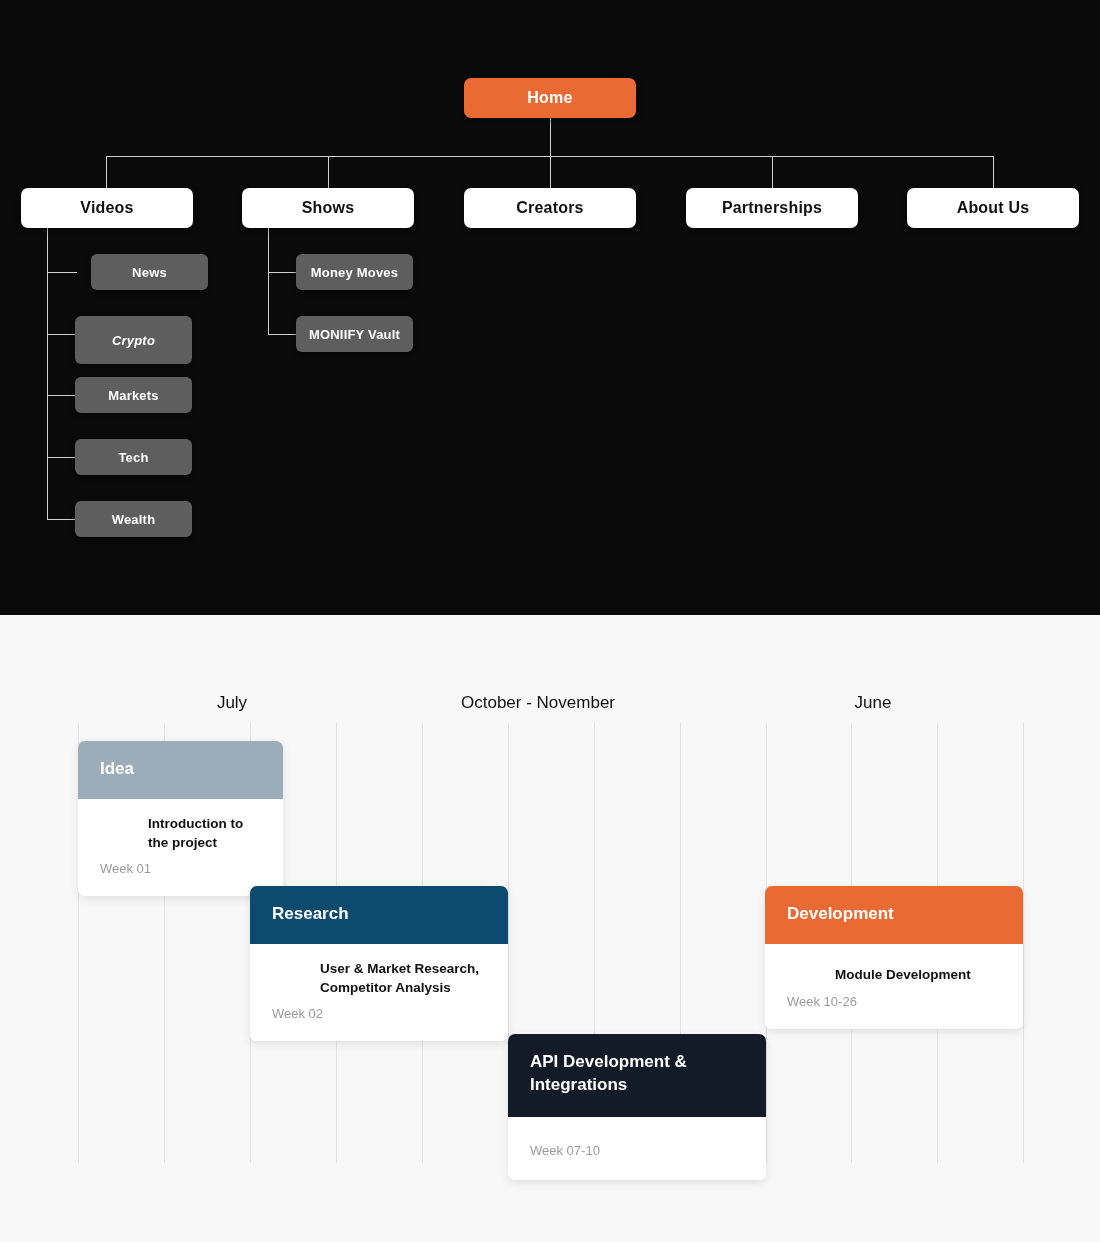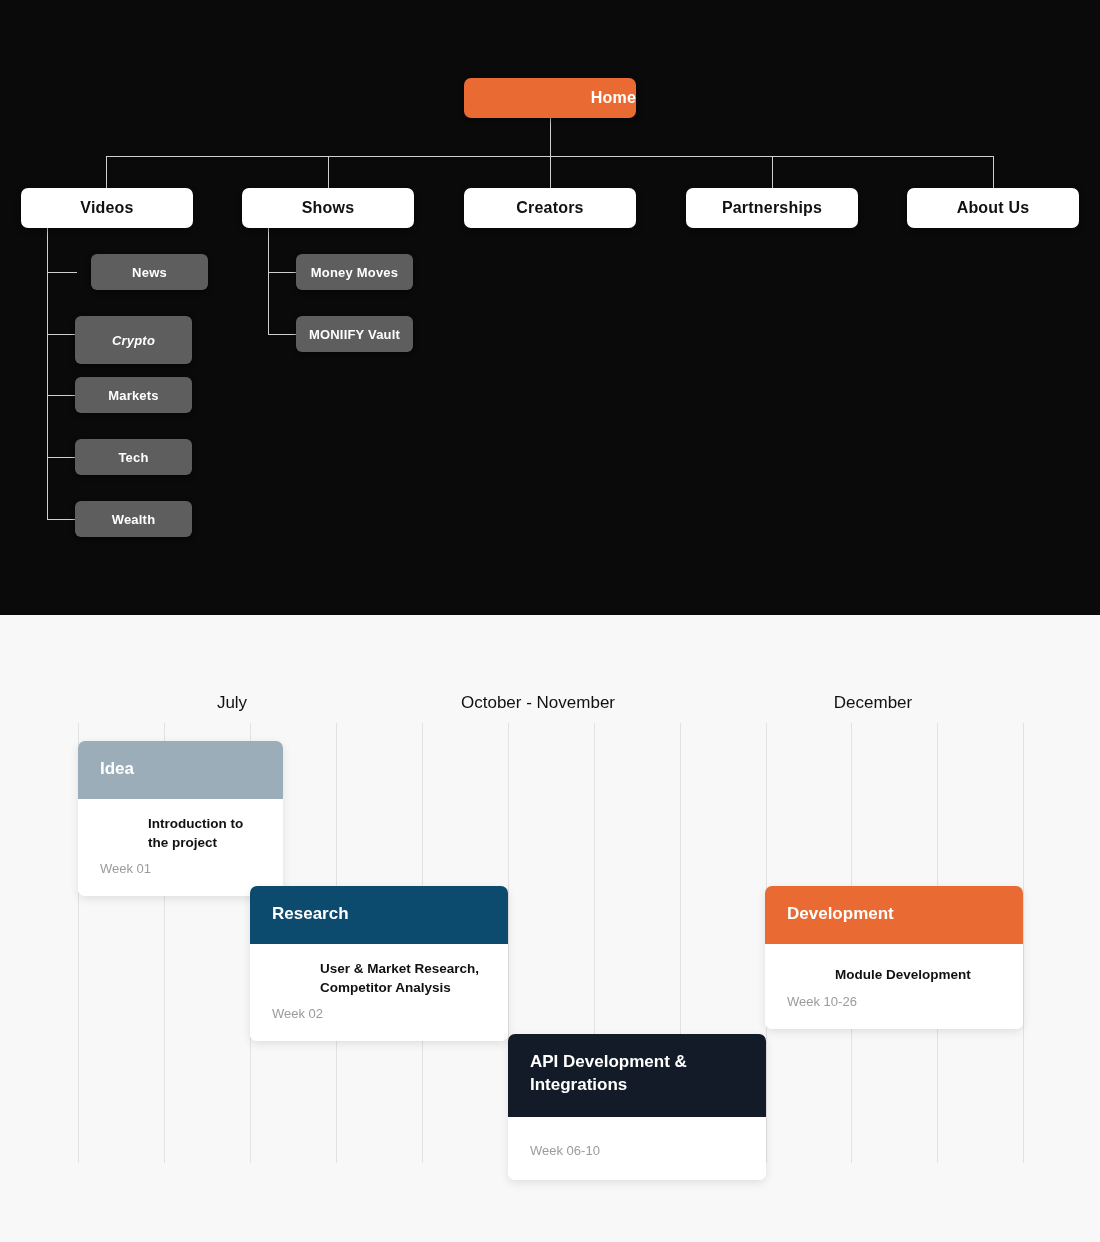--- a/index.html
+++ b/index.html
@@ -142,21 +142,21 @@
   <div class="conn h" style="left:47px; top:272px; width:30px;"></div>
   <div class="conn h" style="left:47px; top:334px; width:30px;"></div>
   <div class="conn h" style="left:47px; top:395px; width:30px;"></div>
   <div class="conn h" style="left:47px; top:457px; width:30px;"></div>
   <div class="conn h" style="left:47px; top:519px; width:30px;"></div>
 
   <div class="conn v" style="left:268px; top:228px; height:107px;"></div>
   <div class="conn h" style="left:268px; top:272px; width:30px;"></div>
   <div class="conn h" style="left:268px; top:334px; width:30px;"></div>
 
-  <div class="node node-root" style="left:464px; top:78px; width:172px; height:40px;justify-content:flex-end;">
+  <div class="node node-root" style="left:464px; top:78px; width:172px; height:40px;">
     <span>Home</span>
   </div>
 
   <div class="node node-primary" style="left:21px; top:188px; width:172px; height:40px;">
     <span>Videos</span>
   </div>
   <div class="node node-primary" style="left:242px; top:188px; width:172px; height:40px;">
     <span>Shows</span>
   </div>
   <div class="node node-primary" style="left:464px; top:188px; width:172px; height:40px;">
@@ -196,21 +196,21 @@
 
 <div id="timeline-panel">
 
   <div class="period-label" style="left:232px;">
     <span>July</span>
   </div>
   <div class="period-label" style="left:538px;">
     <span>October - November</span>
   </div>
   <div class="period-label" style="left:873px;">
-    <span>December</span>
+    <span>June</span>
   </div>
 
   <div class="gridline" style="left:78px;"></div>
   <div class="gridline" style="left:164px;"></div>
   <div class="gridline" style="left:250px;"></div>
   <div class="gridline" style="left:336px;"></div>
   <div class="gridline" style="left:422px;"></div>
   <div class="gridline" style="left:508px;"></div>
   <div class="gridline" style="left:594px;"></div>
   <div class="gridline" style="left:680px;"></div>
@@ -237,21 +237,21 @@
       <div class="tcard-desc">User &amp; Market Research, Competitor Analysis</div>
       <div class="tcard-week">Week 02</div>
     </div>
   </div>
 
   <div class="tcard" style="left:508px; top:419px; width:258px; z-index:7;">
     <div class="tcard-head" style="background:#141b28; padding-bottom:20px;">
       <span>API Development &amp; Integrations</span>
     </div>
     <div class="tcard-body" style="padding-top:26px; padding-bottom:22px;">
-      <div class="tcard-week">Week 06-10</div>
+      <div class="tcard-week">Week 07-10</div>
     </div>
   </div>
 
   <div class="tcard" style="left:765px; top:271px; width:258px; z-index:6;">
     <div class="tcard-head" style="background:#e96b33;">
       <span>Development</span>
     </div>
     <div class="tcard-body" style="padding-top:22px;">
       <div class="tcard-desc">Module Development</div>
       <div class="tcard-week">Week 10-26</div>

